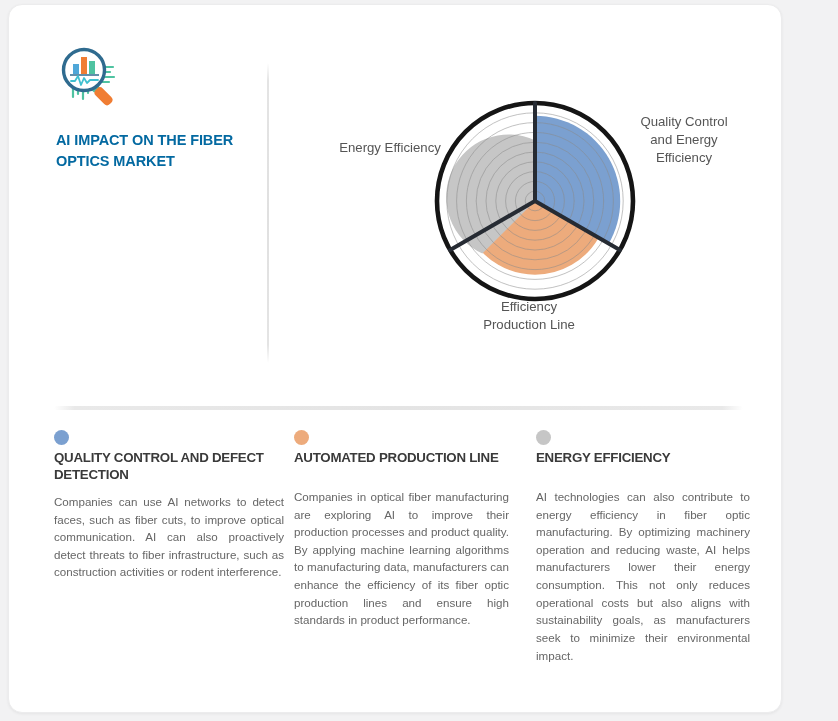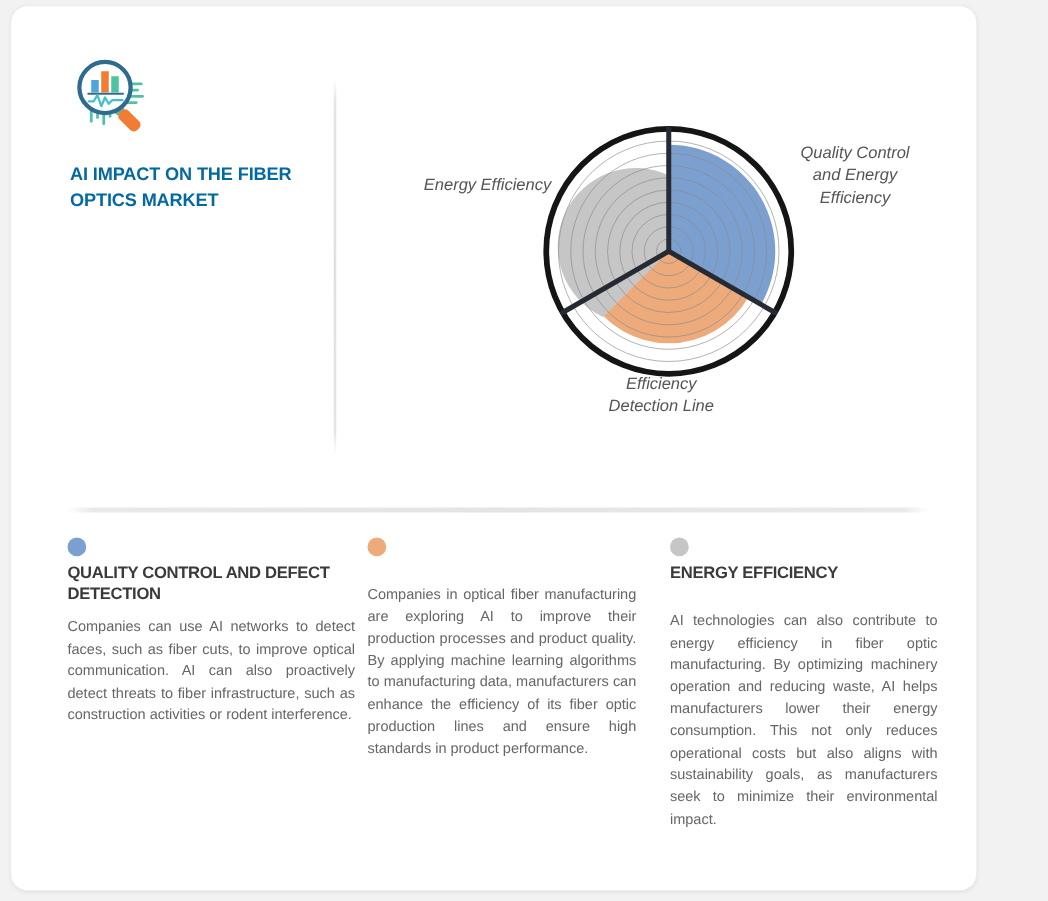--- a/index.html
+++ b/index.html
@@ -74,21 +74,20 @@
     height: 275px;
   }
   #radar-svg { display: block; }
 
   .axis-label {
     position: absolute;
     font-size: 13.2px;
     color: #555555;
     line-height: 1.35;
     text-align: center;
-    font-style: italic;
   }
   #label-qc      { left: 310px; top: 30px;  width: 130px; }
   #label-energy  { left: 16px;  top: 56px;  width: 130px; }
   #label-auto    { left: 145px; top: 215px; width: 150px; }
 
   
   #hdivider {
     position: absolute;
     left: 45px;
     top: 401px;
@@ -228,34 +227,35 @@
     <div class="axis-label" id="label-qc">
       <span>Quality Control</span><br>
       <span>and Energy</span><br>
       <span>Efficiency</span>
     </div>
 
     <div class="axis-label" id="label-energy">Energy Efficiency</div>
 
     <div class="axis-label" id="label-auto">
       <span>Efficiency</span><br>
-      <span>Detection Line</span>
+      <span>Production Line</span>
     </div>
   </div>
 
   <div id="hdivider"></div>
 
   <div class="col" id="col-0">
     <span class="dot" id="dot-0" style="background: rgb(123, 160, 208);"></span>
     <div class="col-title">QUALITY CONTROL AND DEFECT DETECTION</div>
     <div class="col-body">Companies can use AI networks to detect faces, such as fiber cuts, to improve optical communication. AI can also proactively detect threats to fiber infrastructure, such as construction activities or rodent interference.</div>
   </div>
 
   <div class="col" id="col-1">
     <span class="dot" id="dot-1" style="background: rgb(237, 171, 124);"></span>
+    <div class="col-title">AUTOMATED PRODUCTION LINE</div>
     <div class="col-body">Companies in optical fiber manufacturing are exploring AI to improve their production processes and product quality. By applying machine learning algorithms to manufacturing data, manufacturers can enhance the efficiency of its fiber optic production lines and ensure high standards in product performance.</div>
   </div>
 
   <div class="col" id="col-2">
     <span class="dot" id="dot-2" style="background: rgb(198, 198, 198);"></span>
     <div class="col-title">ENERGY EFFICIENCY</div>
     <div class="col-body">AI technologies can also contribute to energy efficiency in fiber optic manufacturing. By optimizing machinery operation and reducing waste, AI helps manufacturers lower their energy consumption. This not only reduces operational costs but also aligns with sustainability goals, as manufacturers seek to minimize their environmental impact.</div>
   </div>
 
 </div>

